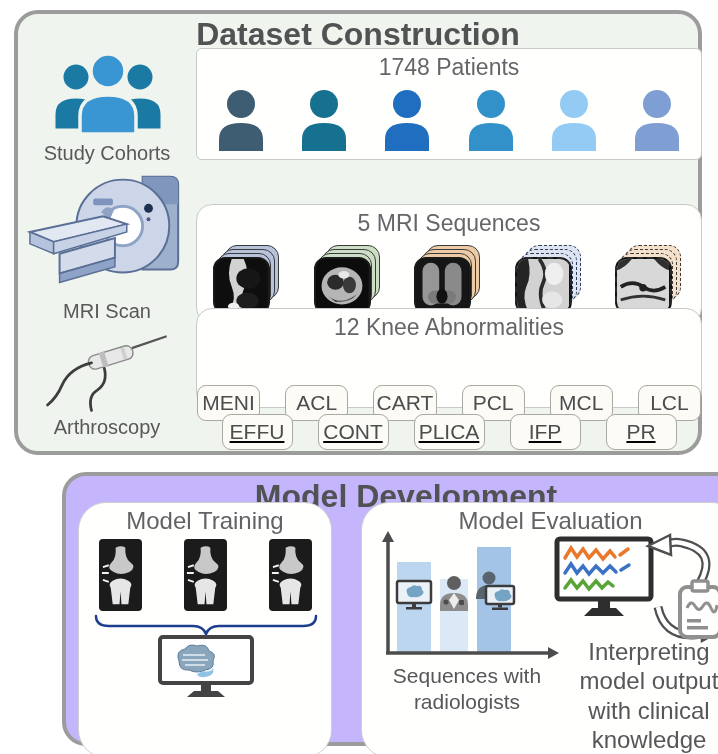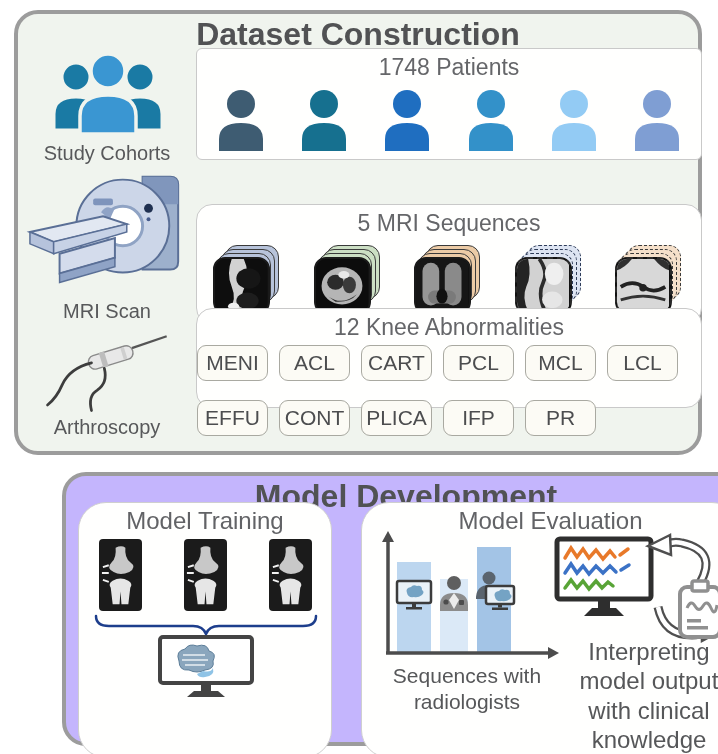--- a/index.html
+++ b/index.html
@@ -31,21 +31,21 @@
   .stack .l3{left:4px;top:8px;}
   .tile{position:absolute;left:0;top:12px;width:57px;height:57px;
         border:2.5px solid #1a1a1a;border-radius:12px;box-sizing:border-box;
         overflow:hidden;background:#111;}
   .stack.dashed .layer{border-style:dashed;}
   .stack.dashed .tile{border-style:dashed;border-color:#2a2a2a;}
   .st1 .layer{background:#b7c3da;} .st2 .layer{background:#ccdfc4;}
   .st3 .layer{background:#eccba6;} .st4 .layer{background:#dde4f2;border-color:#2e3c58;}
   .st5 .layer{background:#f5e0ca;}
   
-  .pillrow{position:absolute;left:0;right:0;display:flex;justify-content:flex-start;gap:11px;}
+  .pillrow{position:absolute;left:0;right:0;display:flex;justify-content:center;gap:25px;margin-top:40px;}
   .pill{width:71px;height:36px;background:#fcfbf5;border:1.5px solid #a9a9a1;
         border-radius:9px;box-sizing:border-box;display:flex;align-items:center;
         justify-content:center;font-size:21px;color:#4c4d4f;}
   
   .whitebox{position:absolute;top:26px;height:256px;background:#fffffe;
             border:1.5px solid #cfcfcf;border-radius:28px;box-sizing:border-box;}
   .wb-training{left:12px;width:254px;}
   .wb-eval{left:295px;width:379px;}
   .wbtitle{position:absolute;left:0;right:0;top:4px;text-align:center;
            font-size:24px;color:#626366;}
@@ -228,21 +228,21 @@
     <div class="subbox" style="top:294px;height:100px;">
       <div class="boxtitle">12 Knee Abnormalities</div>
       <div class="pillrow" style="top:36px;">
         <div class="pill">MENI</div>
         <div class="pill">ACL</div>
         <div class="pill">CART</div>
         <div class="pill">PCL</div>
         <div class="pill">MCL</div>
         <div class="pill">LCL</div>
       </div>
-      <div class="pillrow" style="top:91px;">
+      <div class="pillrow" style="top:65px;text-decoration:underline;">
         <div class="pill">EFFU</div>
         <div class="pill">CONT</div>
         <div class="pill">PLICA</div>
         <div class="pill">IFP</div>
         <div class="pill">PR</div>
       </div>
     </div>
   </section>
 
   <section class="panel panel-bottom">

